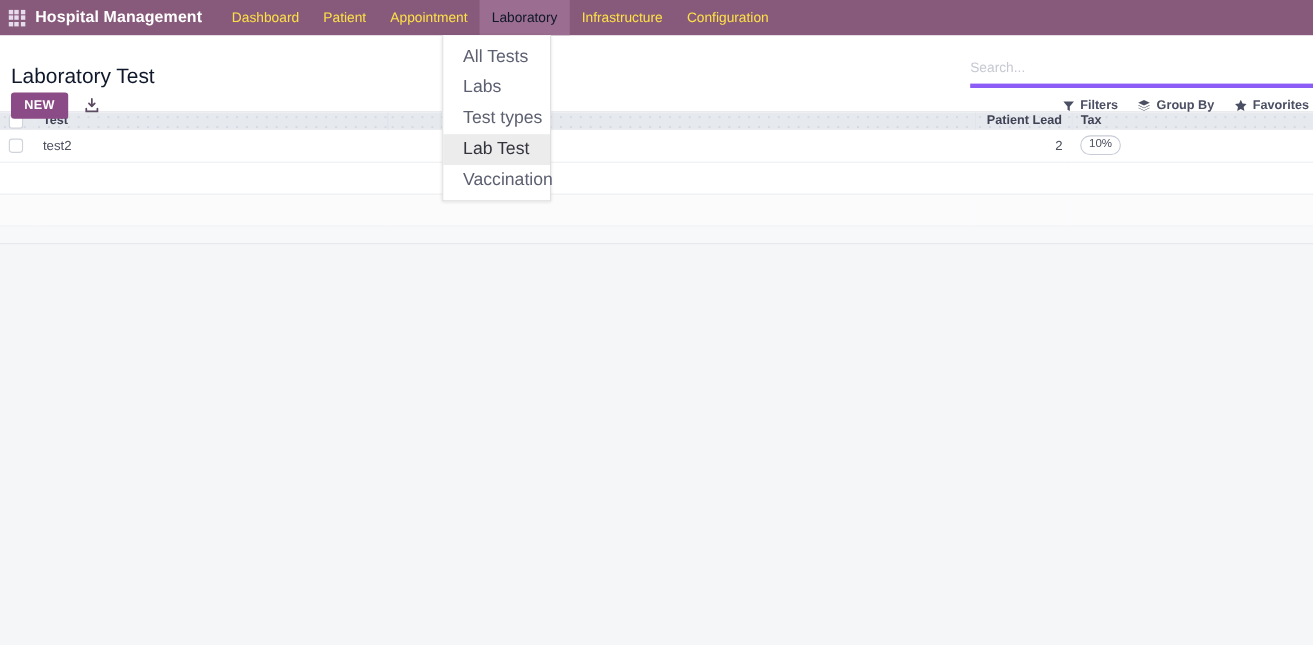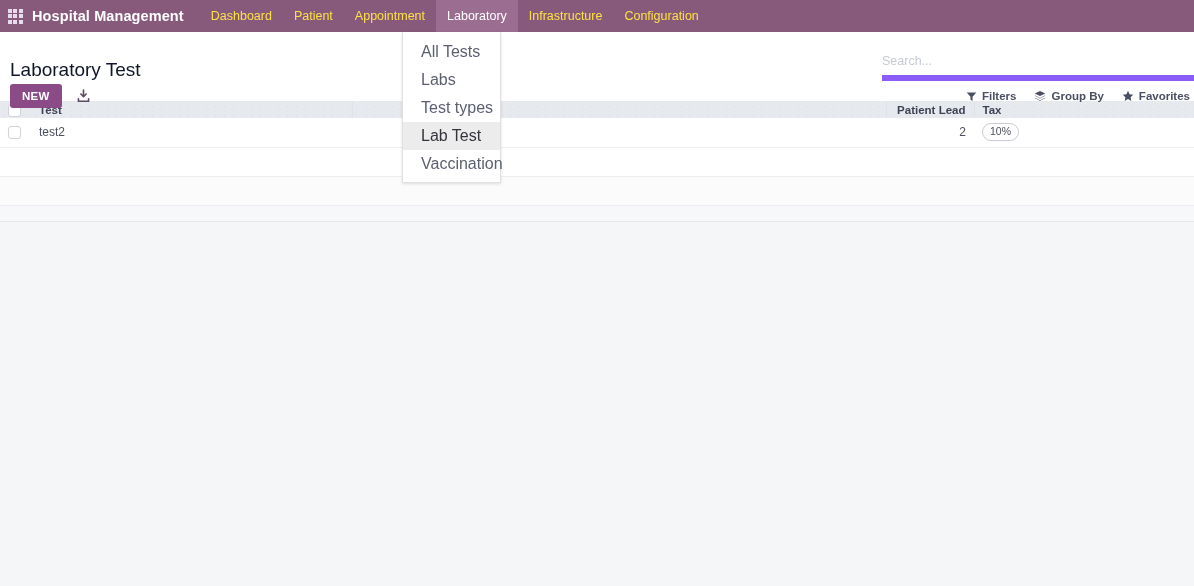--- a/index.html
+++ b/index.html
@@ -37,21 +37,21 @@
   }
   .nav-items { display: flex; align-items: stretch; }
   .nav-item {
     display: flex; align-items: center;
     padding: 0 11px;
     color: #fde047;
     font-size: 12.5px;
     white-space: nowrap;
     cursor: pointer;
   }
-  .nav-item.active { background: #9B6D90; color: #ffffff; text-align: right; }
+  .nav-item.active { background: #9B6D90; color: #0f172a; text-align: right; }
 
   
   .control-panel {
     background: #ffffff;
     border-bottom: 1px solid #e7e9ed;
     height: 70px;
     position: relative;
     padding: 0 12px;
   }
   .cp-title {
@@ -84,21 +84,21 @@
     display: flex; align-items: center; justify-content: center;
     padding: 2px 4px;
   }
 
   
   .searchview {
     position: absolute;
     right: 0px; top: 34px;
     width: 312px;
     transform: translateY(-50%);
-    border-bottom: 6px solid #8b5cf6;
+    border-bottom: 4px solid #8b5cf6;
     padding-bottom: 6px;
   }
   .search-input {
     width: 100%;
     border: none; outline: none;
     font-size: 12.5px;
     color: #4b4f63;
     font-family: "Liberation Sans", sans-serif;
     background: transparent;
   }

